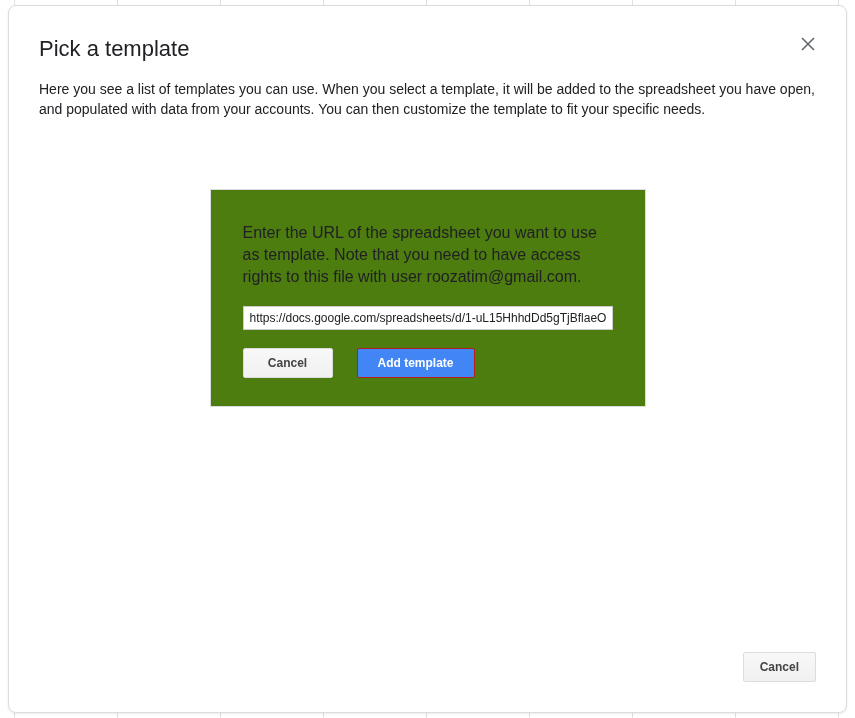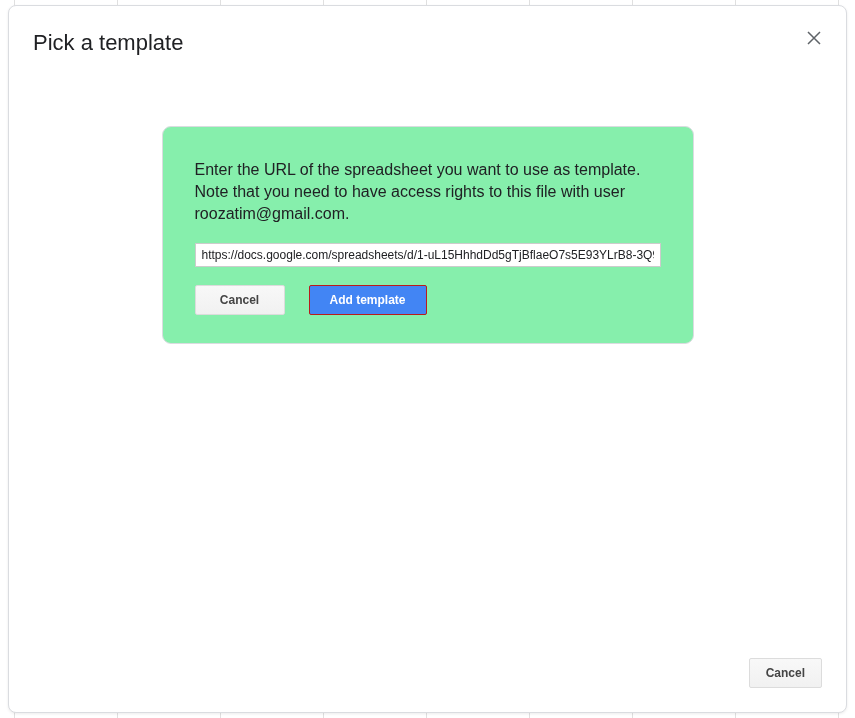--- a/index.html
+++ b/index.html
@@ -43,21 +43,21 @@
     .modal {
       position: absolute;
       top: 5px;
       left: 8px;
       width: 839px;
       height: 708px;
       background: #fff;
       border: 1px solid #dadce0;
       border-radius: 8px;
       box-shadow: 0 1px 3px rgba(0,0,0,0.08);
-      padding: 24px;
+      padding: 30px;
       display: flex;
       flex-direction: column;
     }
     
     .modal-header {
       display: flex;
       justify-content: space-between;
       align-items: flex-start;
     }
     
@@ -94,25 +94,25 @@
     
     .content-area {
       flex: 1;
       display: flex;
       justify-content: center;
       align-items: flex-start;
       padding-top: 70px;
     }
     
     .template-box {
-      width: 532px;
+      width: 436px;
       border: 1px solid #dadce0;
-      border-radius: 9px;
+      border-radius: 0;
       padding: 32px 32px 28px 32px;
-      background: #86efac;
+      background: #4d7c0f;
     }
     
     .template-instruction {
       font-size: 16px;
       color: #202124;
       line-height: 1.38;
       margin-bottom: 18px;
     }
     
     .url-input {
@@ -197,20 +197,21 @@
 <div class="modal">
   <div class="modal-header">
     <h1 class="modal-title">Pick a template</h1>
     <button class="close-btn">
       <svg width="14" height="14" viewBox="0 0 14 14">
         <path d="M1 1 L13 13 M13 1 L1 13" stroke="#5f6368" stroke-width="1.5" fill="none"></path>
       </svg>
     </button>
   </div>
 
+  <p class="modal-description">Here you see a list of templates you can use. When you select a template, it will be added to the spreadsheet you have open, and populated with data from your accounts. You can then customize the template to fit your specific needs.</p>
 
   <div class="content-area">
     <div class="template-box">
       <p class="template-instruction">Enter the URL of the spreadsheet you want to use as template. Note that you need to have access rights to this file with user roozatim@gmail.com.</p>
       <input type="text" class="url-input" value="https://docs.google.com/spreadsheets/d/1-uL15HhhdDd5gTjBflaeO7s5E93YLrB8-3Q9" style="">
       <div class="button-row">
         <button class="btn btn-cancel">Cancel</button>
         <button class="btn btn-primary">Add template</button>
       </div>
     </div>

